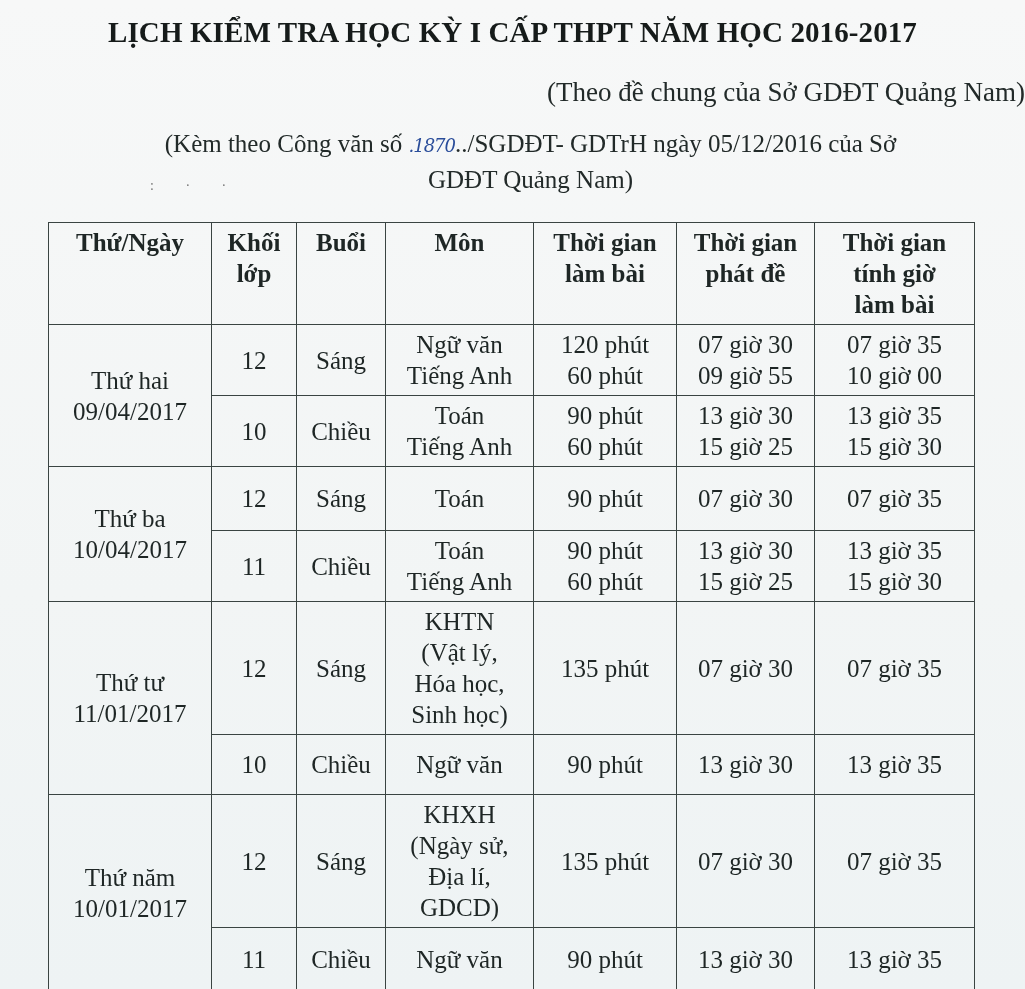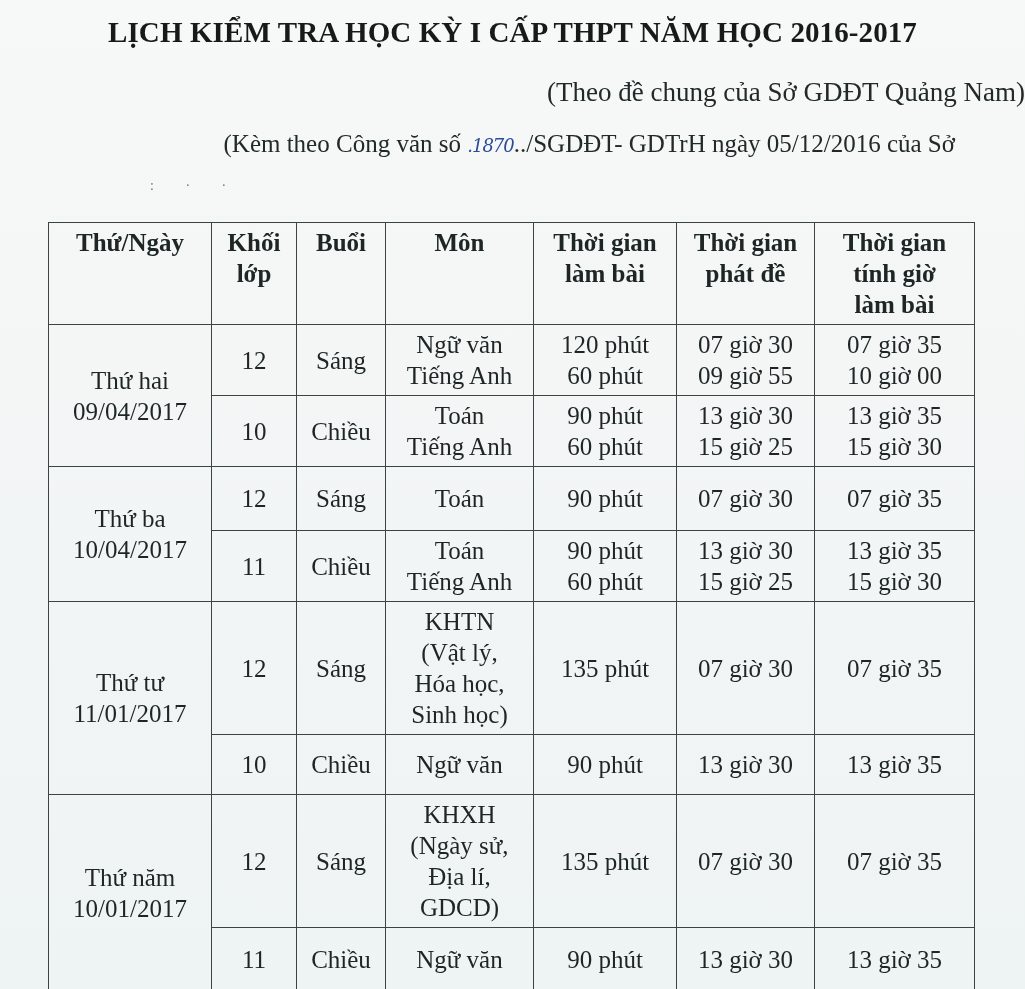--- a/index.html
+++ b/index.html
@@ -14,21 +14,21 @@
     background: linear-gradient(180deg, #f7f8f8 0%, #f2f5f5 60%, #eef3f4 100%); }
   .title {
     position: absolute; left: 0; width: 1025px; top: 16px; text-align: center;
     font-weight: bold; font-size: 29px; letter-spacing: 0.1px; color: #161b1a;
   }
   .subtitle {
     position: absolute; left: 0; width: 1025px; top: 53px; text-align: right;
     font-size: 27px; color: #222a29; margin-top: 24px;
   }
   .annot {
-    position: absolute; left: 70px; width: 885px; top: 127px; text-align: right;
+    position: absolute; left: 88px; width: 885px; top: 127px; text-align: center;
     font-size: 25px; line-height: 34px; color: #222a29;
   }
   .handwritten {
     font-family: "DejaVu Serif", serif; font-style: italic; color: #2a4d9a;
     font-size: 18px; letter-spacing: -1px;
   }
   .specks { position: absolute; left: 150px; top: 178px; font-size: 14px; color: #777; letter-spacing: 14px; }
 
   table.schedule {
     position: absolute; left: 48px; top: 222px;
@@ -53,20 +53,21 @@
 </head>
 <body>
 
 <div class="page">
 
   <div class="title">LỊCH KIỂM TRA HỌC KỲ I CẤP THPT NĂM HỌC 2016-2017</div>
   <div class="subtitle">(Theo đề chung của Sở GDĐT Quảng Nam)</div>
 
   <div class="annot">
     <span>(Kèm theo Công văn số </span><span class="handwritten">.1870</span><span>../SGDĐT- GDTrH ngày 05/12/2016 của Sở</span><br>
+    <span>GDĐT Quảng Nam)</span>
   </div>
   <div class="specks">: · ·</div>
 
   <table class="schedule">
     <colgroup>
       <col style="width:163px">
         <col style="width:85px">
         <col style="width:89px">
         <col style="width:148px">
       <col style="width:143px">

